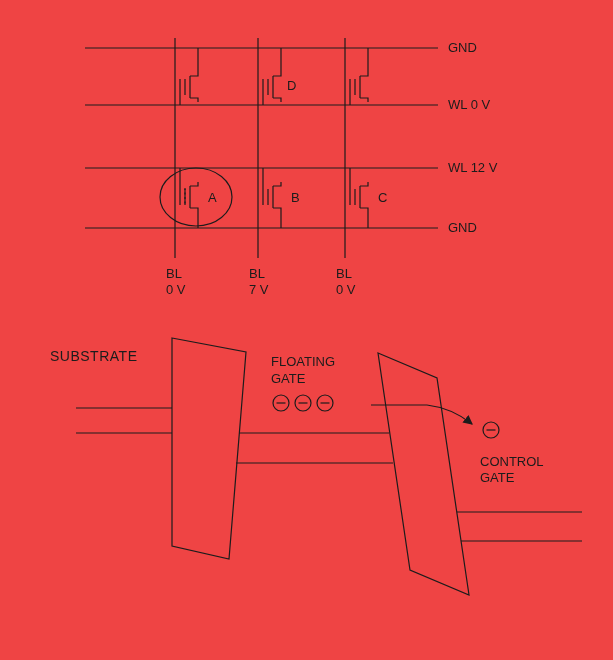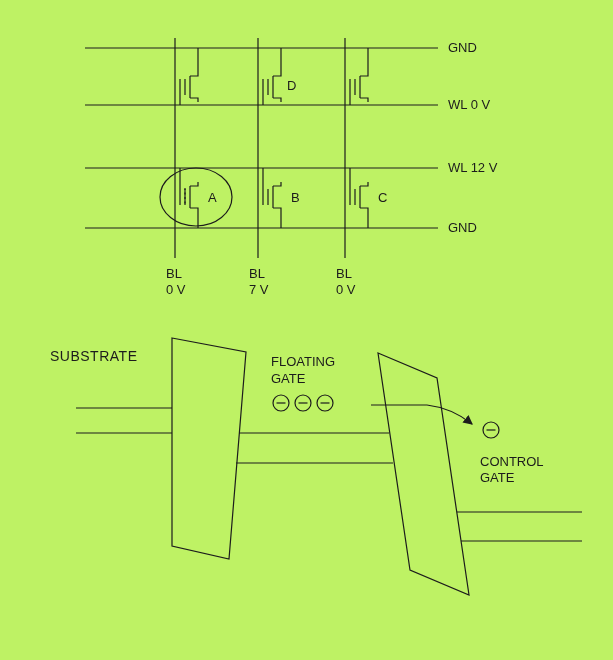--- a/index.html
+++ b/index.html
@@ -1,20 +1,20 @@
 <!DOCTYPE html>
 <html><head>
 <meta charset="utf-8">
 <style>
   html, body { margin: 0; padding: 0; background: #ffffff; }
   #figure {
     position: relative;
     width: 613px;
     height: 660px;
-    background: #bef264;
+    background: #ef4444;
     font-family: "Liberation Sans", "DejaVu Sans", sans-serif;
   }
   svg line, svg path, svg polygon, svg circle, svg ellipse {
     stroke: #1c1c1c;
     stroke-width: 1.2;
     fill: none;
     stroke-linecap: butt;
   }
   svg text {
     fill: #1c1c1c;

